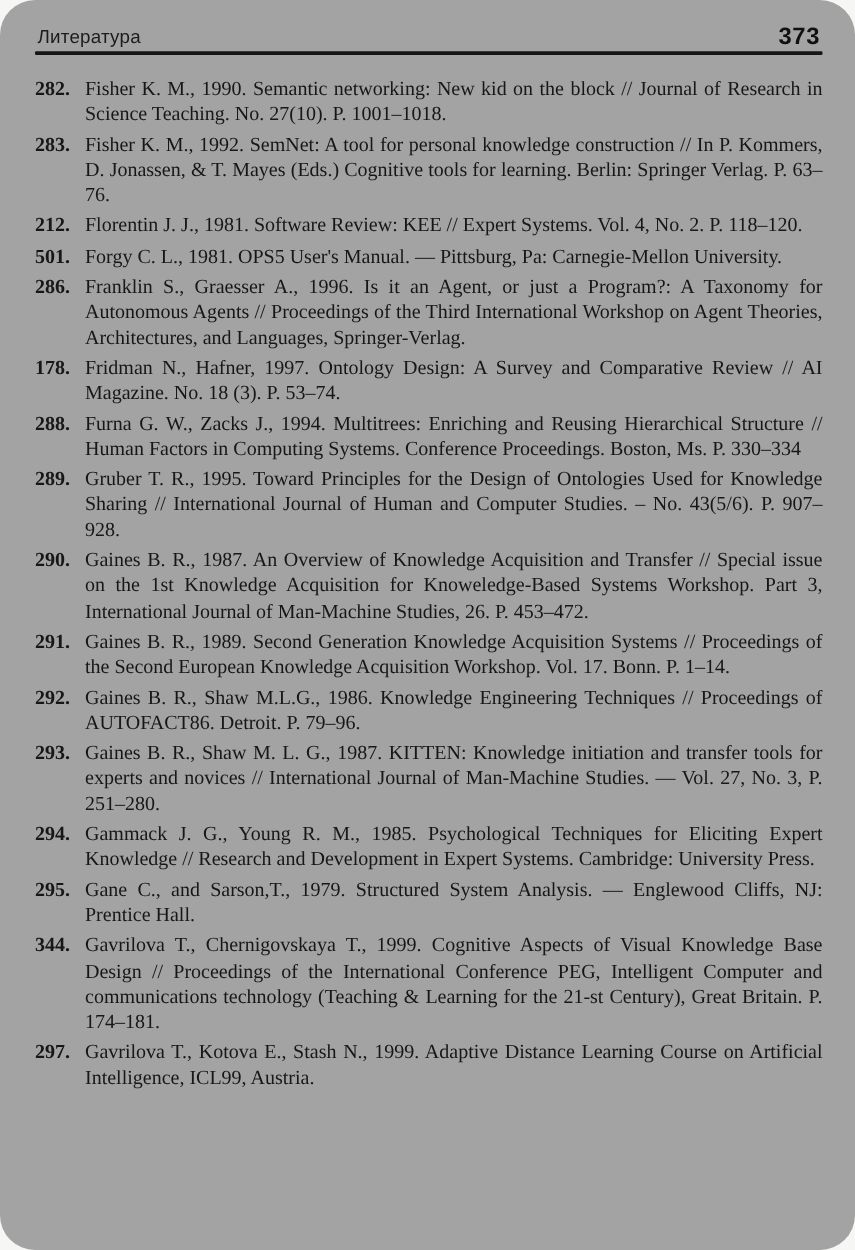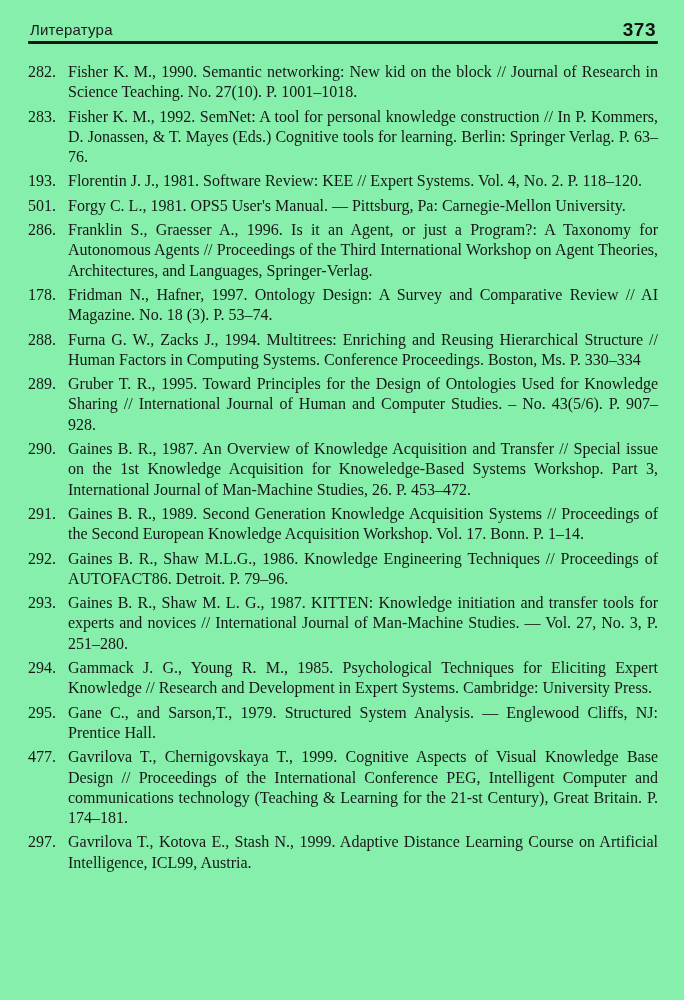--- a/index.html
+++ b/index.html
@@ -4,23 +4,24 @@
 <style>
   html, body {
     margin: 0;
     padding: 0;
     background: #f6f6f4;
   }
   .page {
     position: relative;
     width: 684px;
     height: 1000px;
-    background: #86efac;
+    background: #a3a3a3;
     overflow: hidden;
     color: #161616;
+    border-radius: 28px;
   }
   
   .header {
     position: absolute;
     top: 14px;
     left: 28px;
     right: 26px;
     height: 28px;
   }
   .running-title {
@@ -66,20 +67,21 @@
     position: relative;
     padding-left: 40px;
     margin-bottom: 4px;
     text-align: justify;
   }
   .entry .num {
     position: absolute;
     left: 0;
     top: 0;
     text-align: center;
+    font-weight: bold;
   }
 </style>
 </head>
 <body>
 
 <div class="page">
 
   <div class="header">
     <span class="running-title">Литература</span>
     <span class="page-number">373</span>
@@ -87,21 +89,21 @@
   <div class="header-rule"></div>
 
   <div class="ref-list">
     <div class="entry">
       <span class="num">282.</span><span>Fisher K. M., 1990. Semantic networking: New kid on the block // Journal of Research in Science Teaching. No. 27(10). P. 1001–1018.</span>
     </div>
     <div class="entry">
       <span class="num">283.</span><span>Fisher K. M., 1992. SemNet: A tool for personal knowledge construction // In P. Kommers, D. Jonassen, &amp; T. Mayes (Eds.) Cognitive tools for learning. Berlin: Springer Verlag. P. 63–76.</span>
     </div>
     <div class="entry">
-      <span class="num">193.</span><span>Florentin J. J., 1981. Software Review: KEE // Expert Systems. Vol. 4, No. 2. P. 118–120.</span>
+      <span class="num">212.</span><span>Florentin J. J., 1981. Software Review: KEE // Expert Systems. Vol. 4, No. 2. P. 118–120.</span>
     </div>
     <div class="entry">
       <span class="num">501.</span><span>Forgy C. L., 1981. OPS5 User's Manual. — Pittsburg, Pa: Carnegie-Mellon University.</span>
     </div>
     <div class="entry">
       <span class="num">286.</span><span>Franklin S., Graesser A., 1996. Is it an Agent, or just a Program?: A Taxonomy for Autonomous Agents // Proceedings of the Third International Workshop on Agent Theories, Architectures, and Languages, Springer-Verlag.</span>
     </div>
     <div class="entry">
       <span class="num">178.</span><span>Fridman N., Hafner, 1997. Ontology Design: A Survey and Comparative Review // AI Magazine. No. 18 (3). P. 53–74.</span>
     </div>
@@ -123,20 +125,20 @@
     <div class="entry">
       <span class="num">293.</span><span>Gaines B. R., Shaw M. L. G., 1987. KITTEN: Knowledge initiation and transfer tools for experts and novices // International Journal of Man-Machine Studies. — Vol. 27, No. 3, P. 251–280.</span>
     </div>
     <div class="entry">
       <span class="num">294.</span><span>Gammack J. G., Young R. M., 1985. Psychological Techniques for Eliciting Expert Knowledge // Research and Development in Expert Systems. Cambridge: University Press.</span>
     </div>
     <div class="entry">
       <span class="num">295.</span><span>Gane C., and Sarson,T., 1979. Structured System Analysis. — Englewood Cliffs, NJ: Prentice Hall.</span>
     </div>
     <div class="entry">
-      <span class="num">477.</span><span>Gavrilova T., Chernigovskaya T., 1999. Cognitive Aspects of Visual Knowledge Base Design // Proceedings of the International Conference PEG, Intelligent Computer and communications technology (Teaching &amp; Learning for the 21-st Century), Great Britain. P. 174–181.</span>
+      <span class="num">344.</span><span>Gavrilova T., Chernigovskaya T., 1999. Cognitive Aspects of Visual Knowledge Base Design // Proceedings of the International Conference PEG, Intelligent Computer and communications technology (Teaching &amp; Learning for the 21-st Century), Great Britain. P. 174–181.</span>
     </div>
     <div class="entry">
       <span class="num">297.</span><span>Gavrilova T., Kotova E., Stash N., 1999. Adaptive Distance Learning Course on Artificial Intelligence, ICL99, Austria.</span>
     </div>
   </div>
 
 </div>
 
 </body></html>

